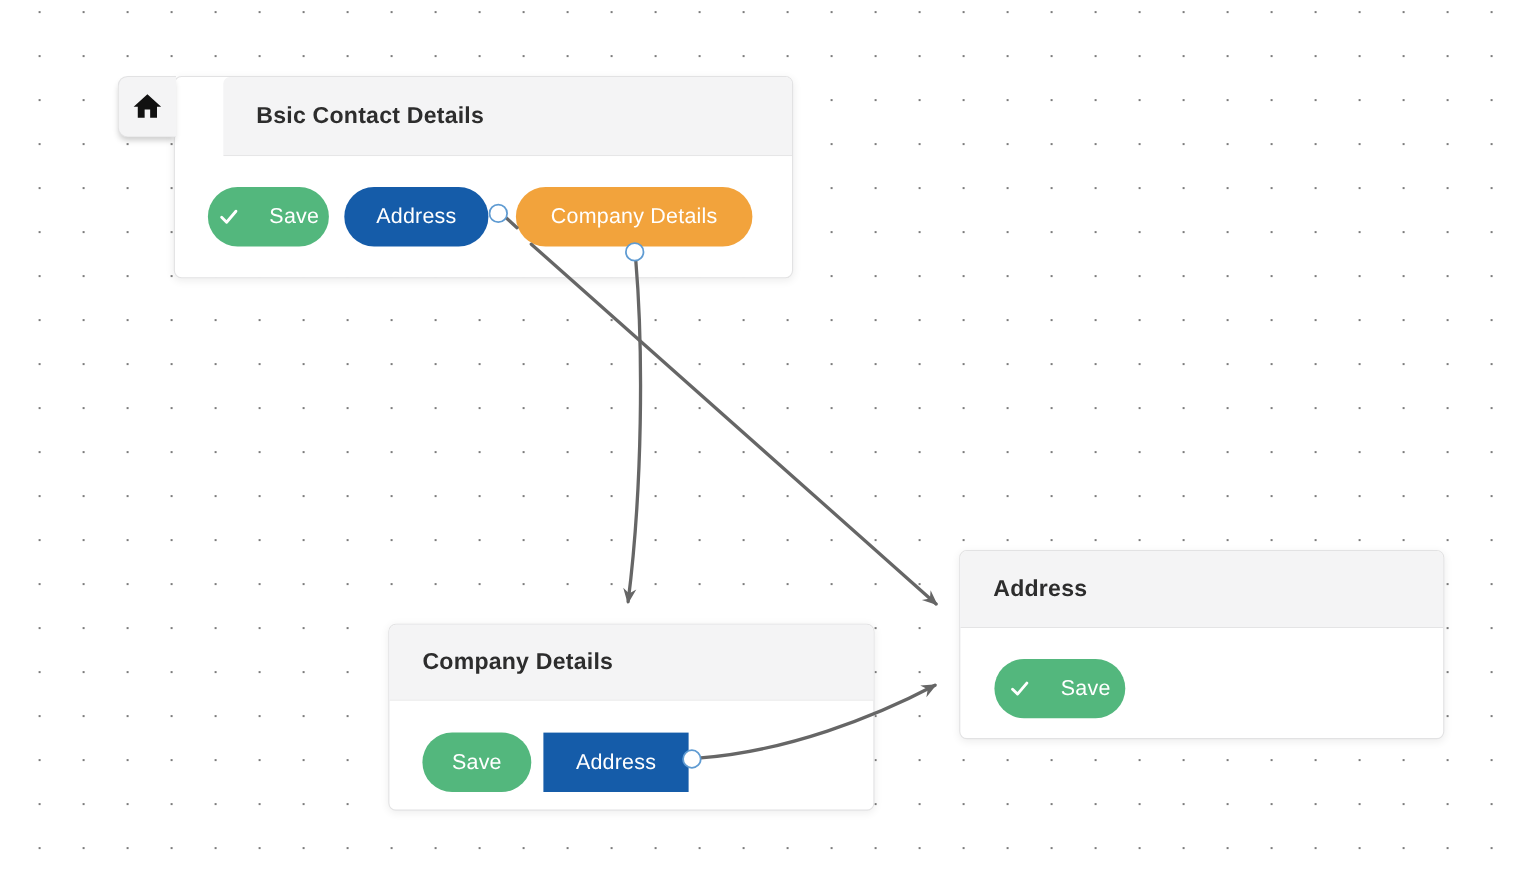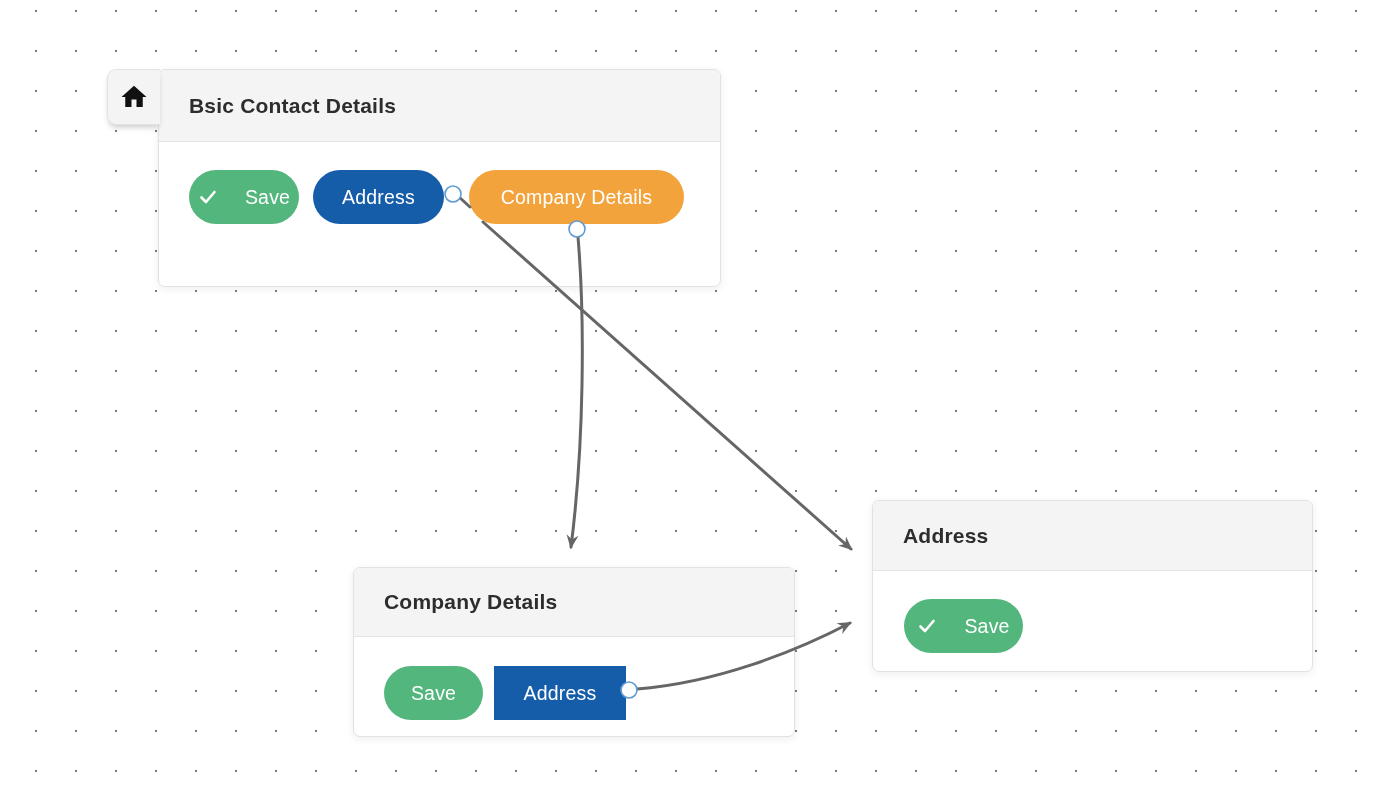--- a/index.html
+++ b/index.html
@@ -66,21 +66,21 @@
   .btn.square { border-radius: 0; }
   .btn-green  { background: #53b77d; }
   .btn-blue   { background: #155ca9; }
   .btn-orange { background: #f2a33c; }
   .check-icon { display: flex; align-items: center; }
   .overlay {
     position: absolute; inset: 0;
     z-index: 6;
     pointer-events: none;
   }
-  .node-1 { left: 158px; top: 69px;  width: 563px; height: 218px; z-index: 2; }
+  .node-1 { left: 158px; top: 69px;  width: 563px; height: 184px; z-index: 2; padding-left: 44px; }
   .node-1 .node-header { height: 72px; }
   .node-2 { left: 353px; top: 567px; width: 442px; height: 170px; z-index: 2; }
   .node-2 .node-header { height: 69px; }
   .node-3 { left: 872px; top: 500px; width: 441px; height: 172px; z-index: 2; }
   .node-3 .node-header { height: 70px; }
 </style>
 </head>
 <body>
 
 <div class="canvas"></div>

